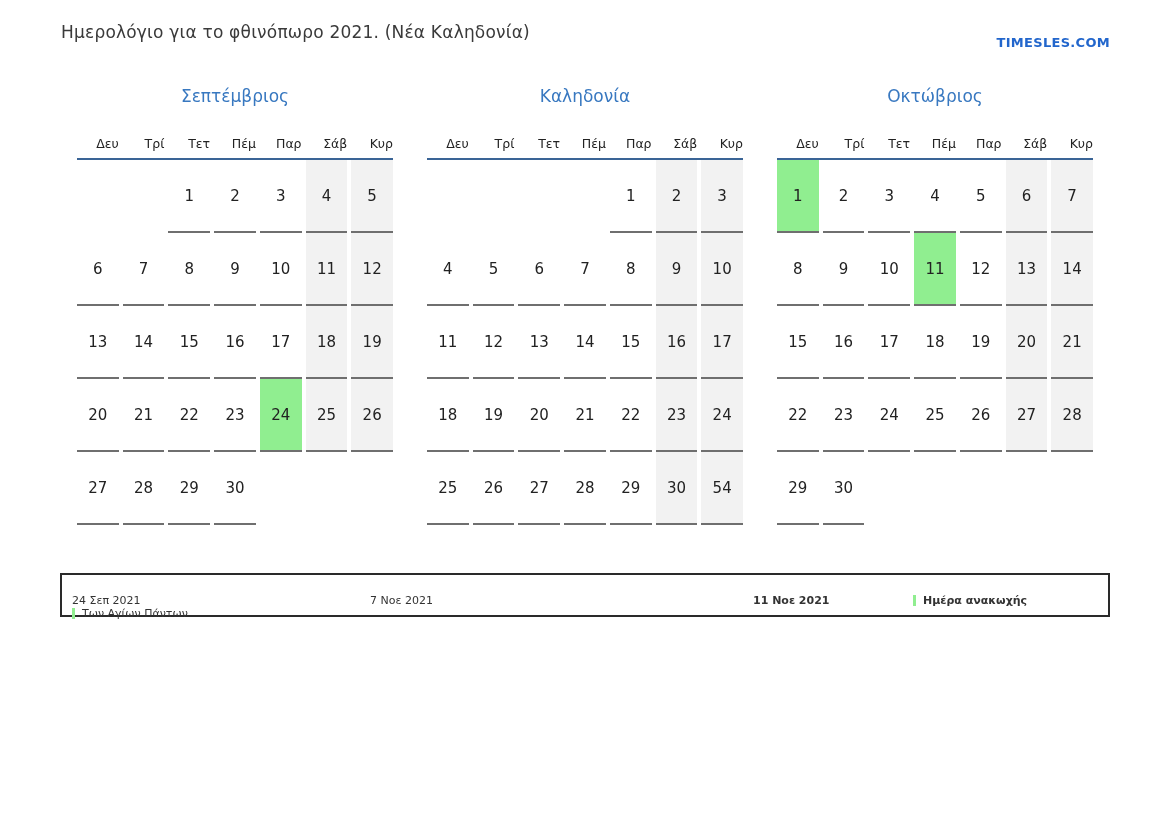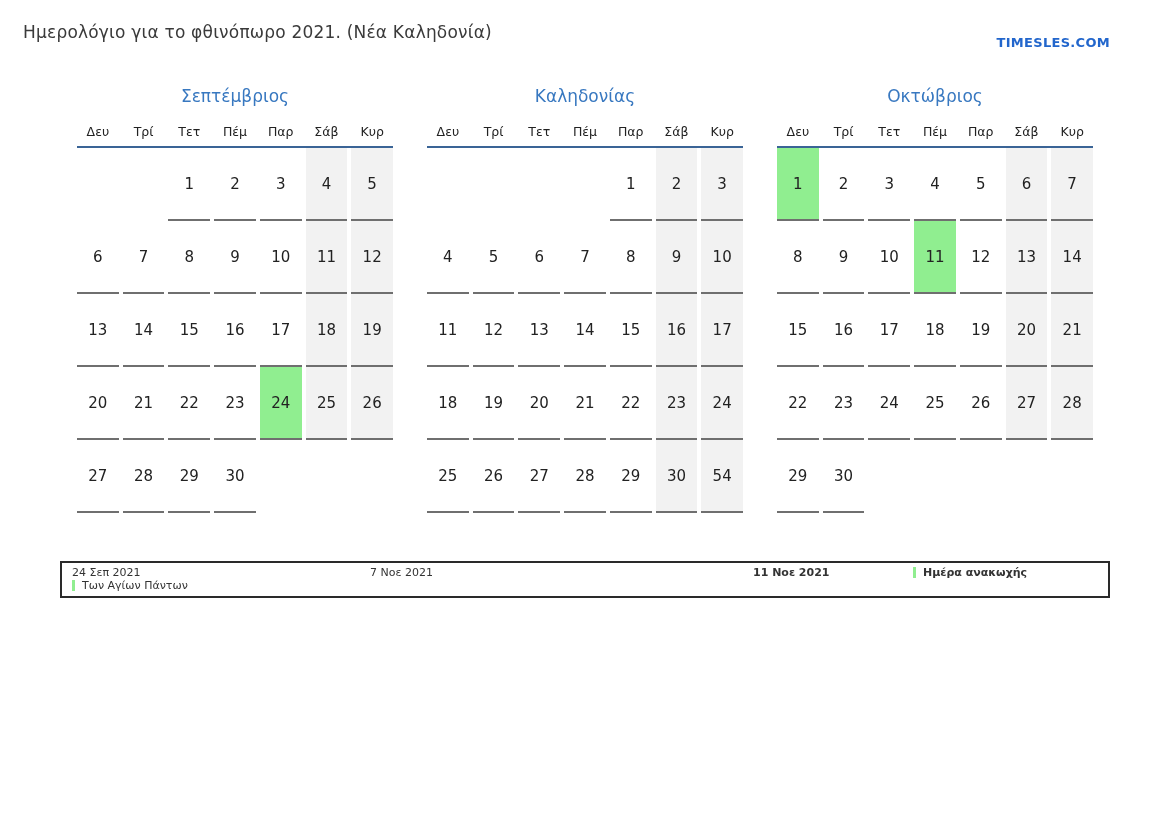--- a/index.html
+++ b/index.html
@@ -20,21 +20,21 @@
     color: #333;
     overflow: hidden;
   }
   .page { width: 1169px; height: 827px; position: relative; }
 
   
   .hdr {
     display: flex;
     justify-content: space-between;
     align-items: flex-start;
-    padding: 22px 59px 0 23px;
+    padding: 22px 59px 0 61px;
     height: 43px;
   }
   .hdr h1 {
     margin: 0;
     font-size: 17px;
     font-weight: normal;
     color: #3a3a3a;
     line-height: 21px;
     letter-spacing: 0.2px;
   }
@@ -51,35 +51,35 @@
 
   
   .calendars {
     display: flex;
     gap: 34px;
     margin: 43px 0 0 77px;
     width: 1016px;
   }
   .month { width: 316px; }
   .month-title {
-    margin: 0 0 18px 0;
+    margin: 0 0 30px 0;
     text-align: center;
     font-size: 17px;
     font-weight: normal;
     color: var(--mtblue, #3878c0);
     line-height: 20px;
   }
   .weekday-row {
     display: grid;
     grid-template-columns: repeat(7, 1fr);
     column-gap: 4px;
     margin-bottom: 6px;
   }
   .wd {
-    text-align: center;
+    text-align: right;
     font-size: 12.5px;
     color: #222;
     line-height: 16px;
   }
   .divider {
     height: 2px;
     background: var(--divblue, #3a6496);
   }
   .days-grid {
     display: grid;
@@ -99,21 +99,21 @@
   .cell.empty { border-bottom: none; background: transparent; }
   .cell.wknd { background: var(--wknd, #f2f2f2); }
   .cell.hl { background: var(--hl, #90ee90); }
 
   
   .legend {
     margin: 48px 0 0 60px;
     width: 1050px;
     height: 37px;
     border: 2px solid #2a2a2a;
-    padding: 4px 10px;
+    padding: 20px 10px;
     display: flex;
     align-items: flex-start;
   }
   .lgroup {
     display: grid;
     align-content: start;
     row-gap: 1px;
   }
   .lgroup.g1 { grid-template-columns: 298px 1fr; width: 681px; }
   .lgroup.g2 { grid-template-columns: 160px 1fr; flex: 1; font-weight: bold; }
@@ -187,21 +187,21 @@
           <div class="cell">27</div>
           <div class="cell">28</div>
           <div class="cell">29</div>
           <div class="cell">30</div>
           <div class="cell empty"></div>
           <div class="cell empty"></div>
           <div class="cell empty"></div>
         </div>
       </section>
       <section class="month">
-        <h2 class="month-title">Καληδονίας</h2>
+        <h2 class="month-title">Καληδονία</h2>
         <div class="weekday-row">
           <span class="wd">Δευ</span>
           <span class="wd">Τρί</span>
           <span class="wd">Τετ</span>
           <span class="wd">Πέμ</span>
           <span class="wd">Παρ</span>
           <span class="wd">Σάβ</span>
           <span class="wd">Κυρ</span>
         </div>
         <div class="divider"></div>

